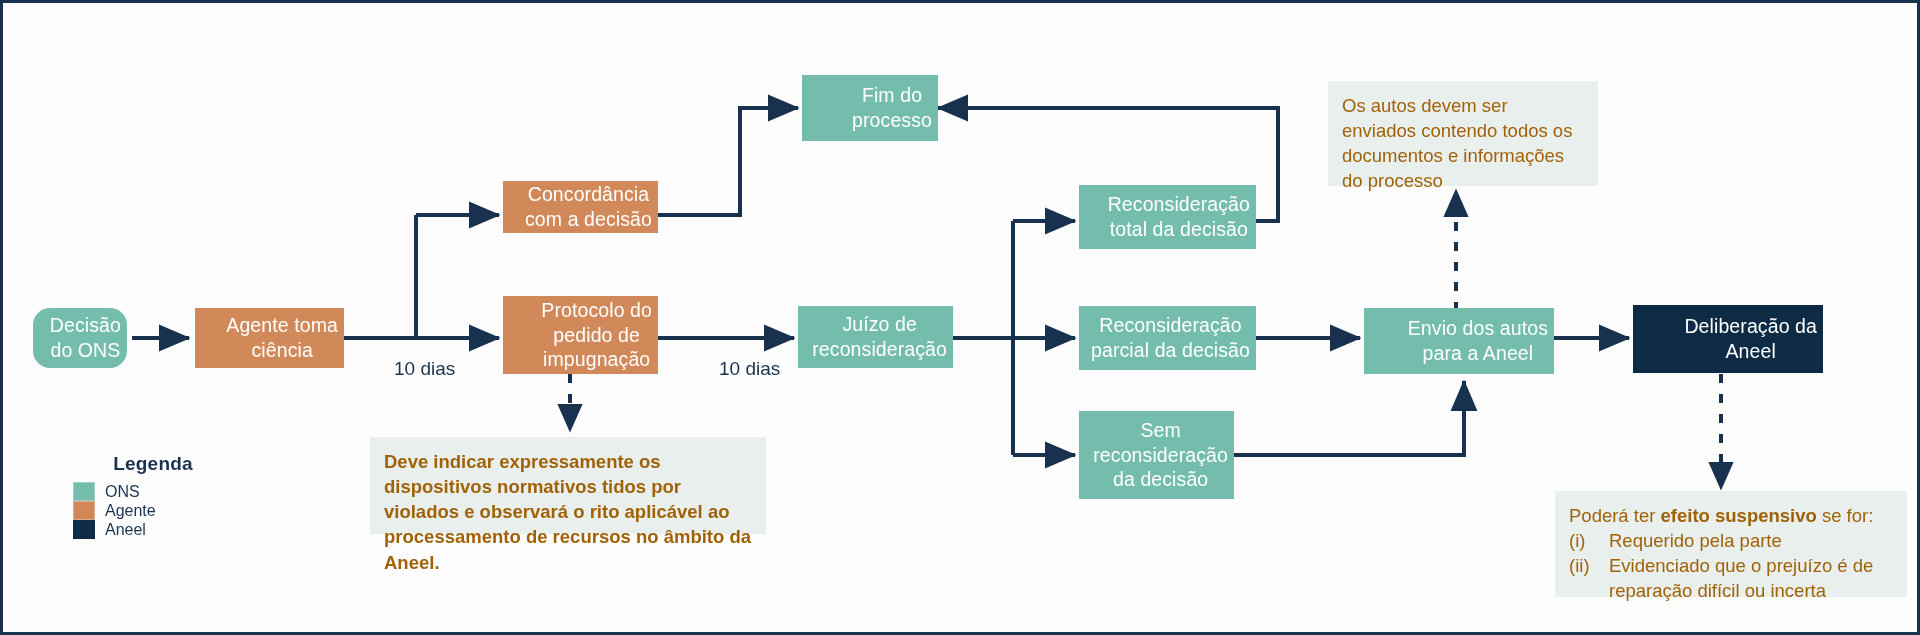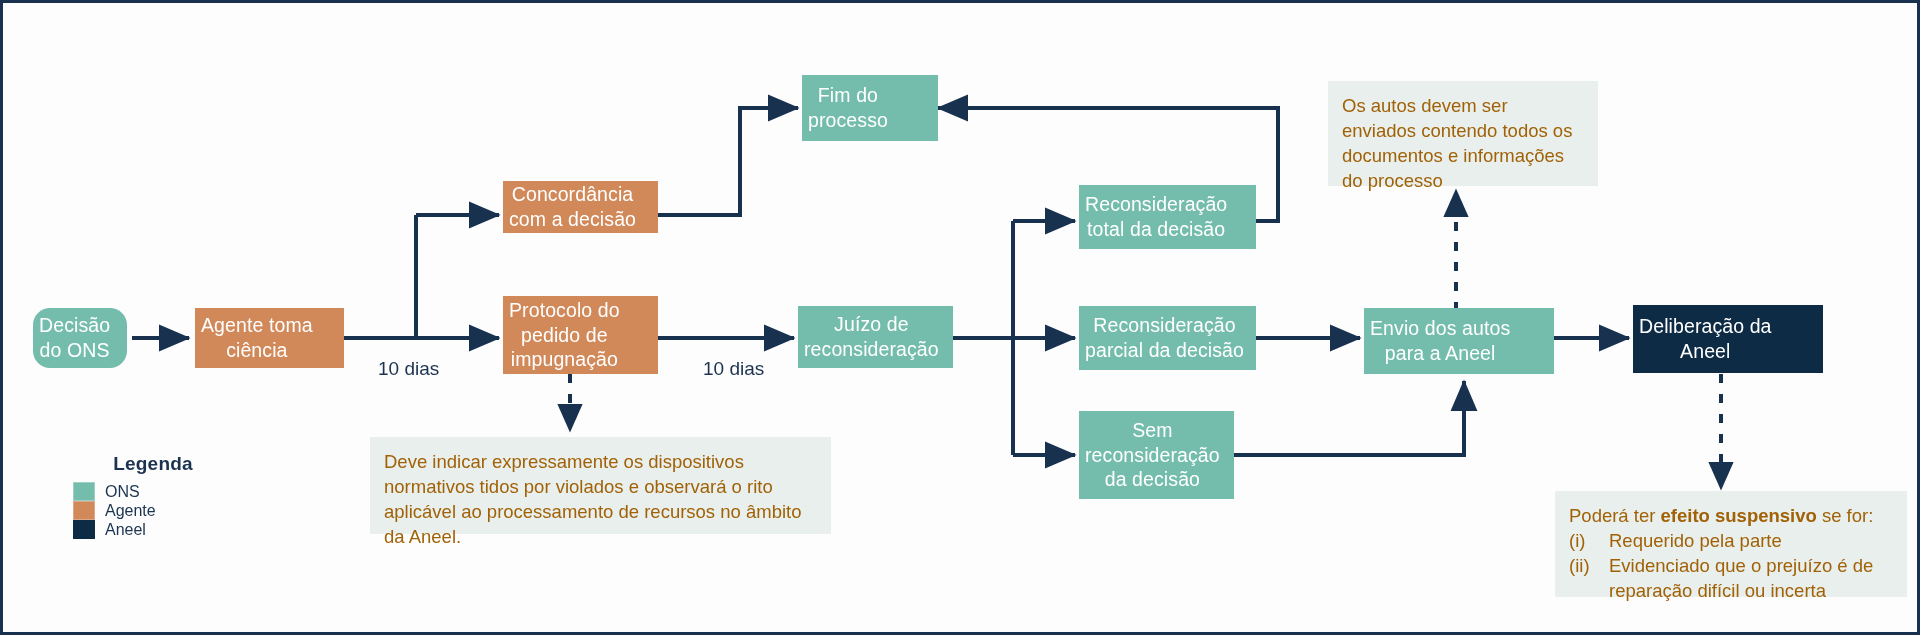--- a/index.html
+++ b/index.html
@@ -23,21 +23,21 @@
     top: 0;
     width: 1920px;
     height: 635px;
     pointer-events: none;
   }
   .node {
     position: absolute;
     box-sizing: border-box;
     display: flex;
     align-items: center;
-    justify-content: flex-start;
+    justify-content: flex-end;
     text-align: center;
     color: #ffffff;
     font-size: 19.5px;
     line-height: 1.28;
     padding: 20px 6px;
     letter-spacing: 0.1px;
   }
   .node.ons    { background: #74bdac; }
   .node.agente { background: #d2895a; }
   .node.aneel  { background: #0d2b45; }
@@ -58,20 +58,21 @@
     gap: 6px;
   }
   .note .li .marker { width: 34px; flex: none; }
   .note .li .txt { flex: 1; }
 
   .edge-label {
     position: absolute;
     color: #1b3350;
     font-size: 19px;
     white-space: nowrap;
+    margin-left: 16px;
   }
 
   .legend {
     position: absolute;
     color: #1b3350;
   }
   .legend-title {
     font-size: 19px;
     font-weight: bold;
     text-align: center;
@@ -200,21 +201,21 @@
 
   <div class="node aneel" style="left:1630px; top:302px; width:190px; height:68px;">
     <span style="white-space:pre-line;">Deliberação da
 Aneel</span>
   </div>
 
   <div class="edge-label" style="left:375px; top:355px;">10 dias</div>
 
   <div class="edge-label" style="left:700px; top:355px;">10 dias</div>
 
-  <div class="note" style="left:367px; top:434px; width:461px; height:97px;">
+  <div class="note" style="left:367px; top:434px; width:396px; height:97px;font-weight:bold;">
     <span>Deve indicar expressamente os dispositivos normativos tidos por violados e observará o rito aplicável ao processamento de recursos no âmbito da Aneel.</span>
   </div>
 
   <div class="note" style="left:1325px; top:78px; width:270px; height:105px;">
     <span>Os autos devem ser enviados contendo todos os documentos e informações do processo</span>
   </div>
 
   <div class="note" style="left:1552px; top:488px; width:352px; height:106px;">
     <div>
       <span>Poderá ter </span><b>efeito suspensivo</b><span> se for:</span>

